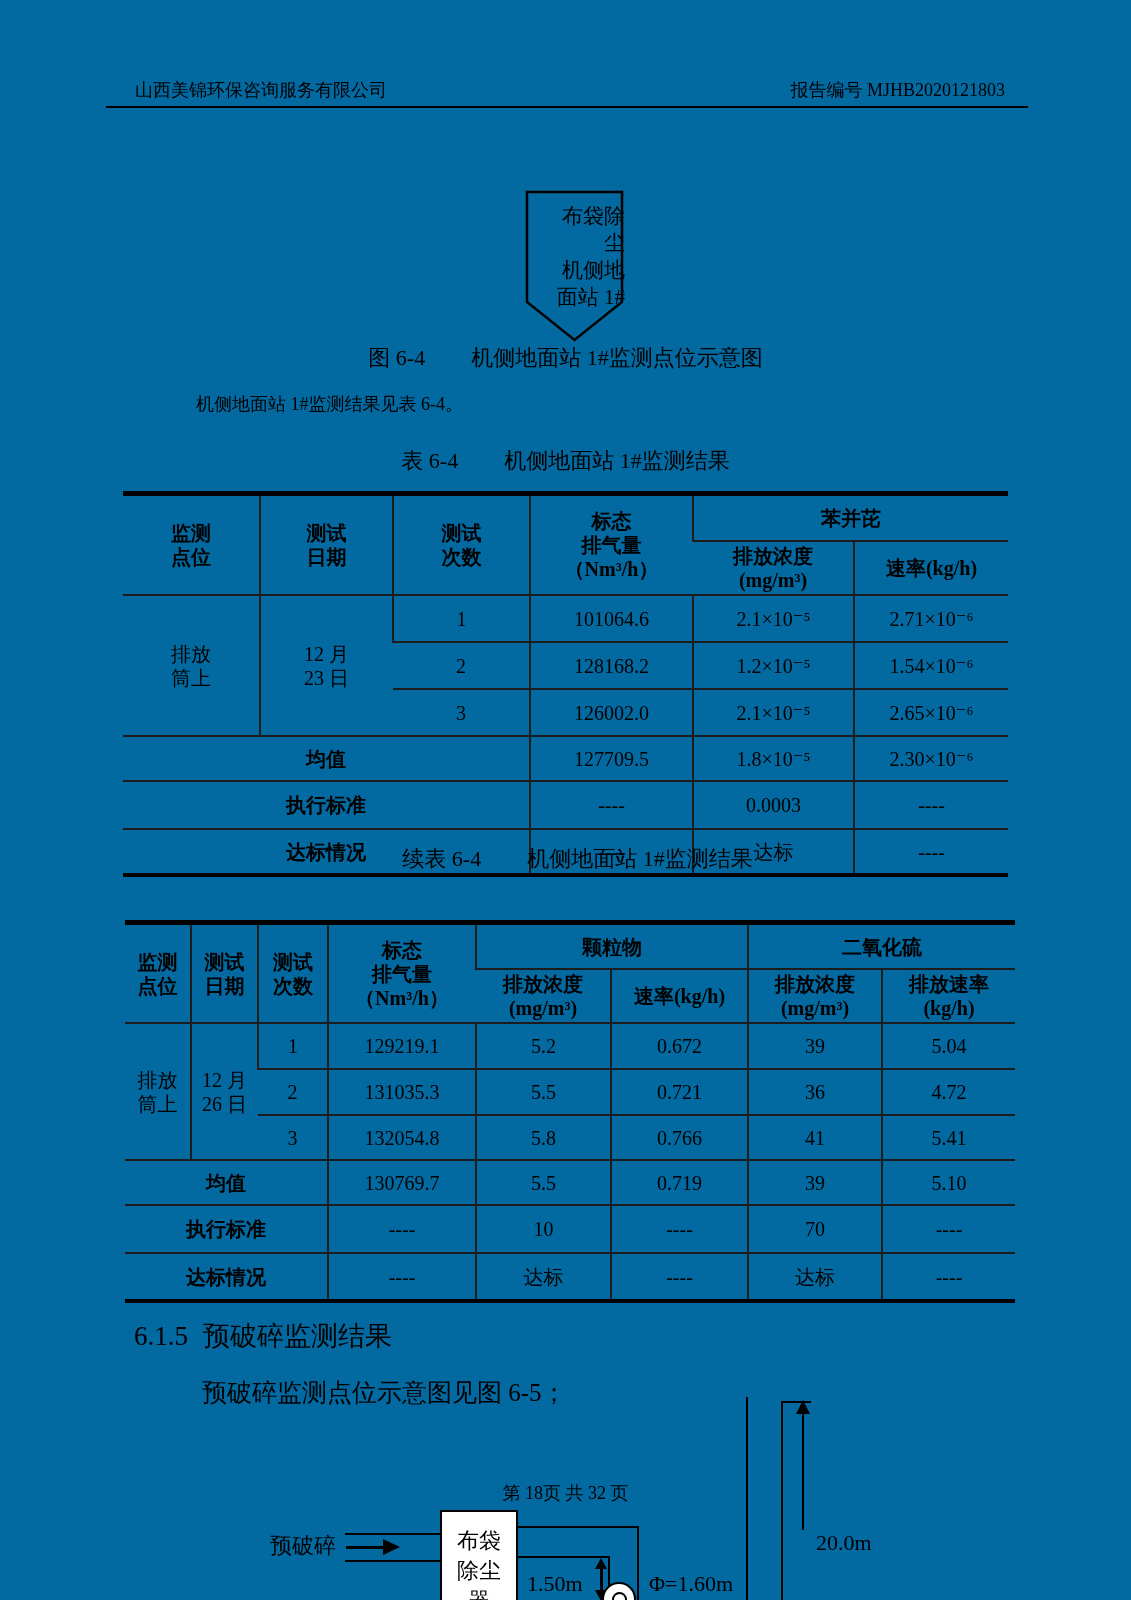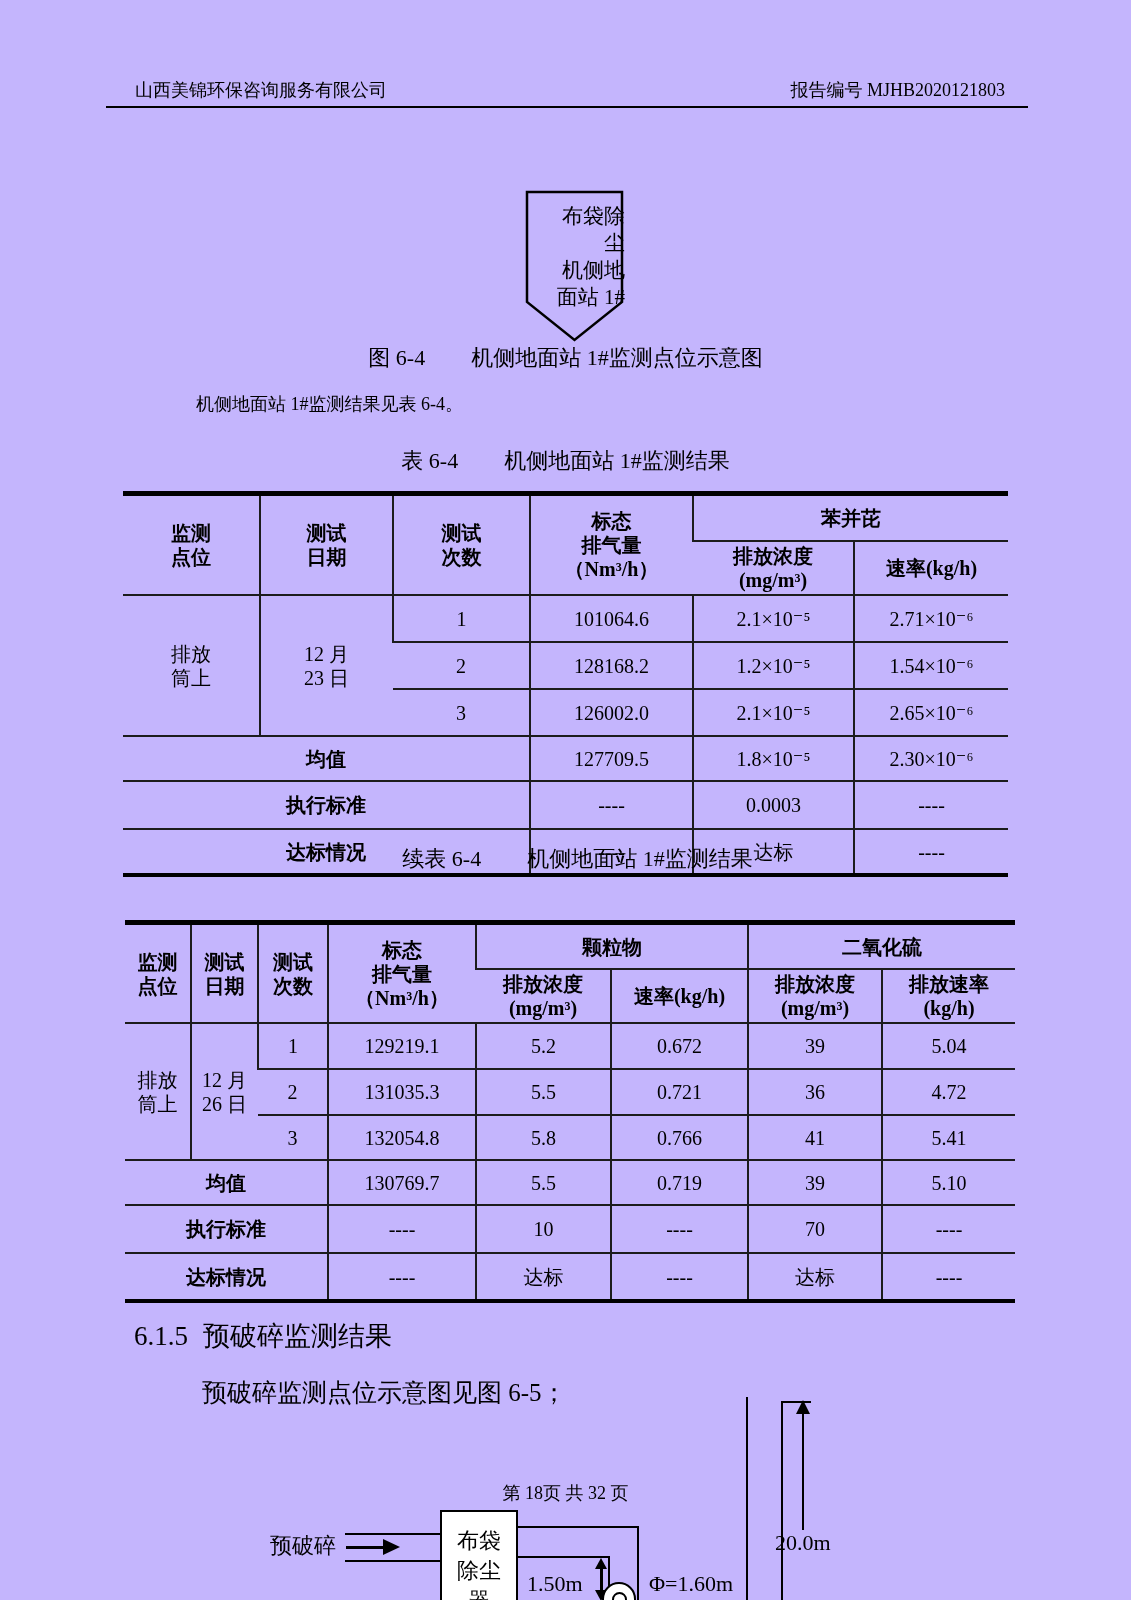--- a/index.html
+++ b/index.html
@@ -1,18 +1,18 @@
 <!DOCTYPE html>
 <html><head>
 <meta charset="utf-8">
 <style>
   html,body{margin:0;padding:0;background:#e8e8e8;}
   .page{
     position:relative;width:1131px;height:1600px;margin:0 auto;
-    background:#c4b5fd;overflow:hidden;
+    background:#0369a1;overflow:hidden;
     font-family:"Liberation Serif","DejaVu Serif",serif;color:#000;
   }
   
   .doc-header{position:absolute;left:135px;top:78px;width:870px;display:flex;
     justify-content:space-between;font-size:18px;}
   .header-rule{position:absolute;left:106px;top:106px;width:922px;height:2px;background:#000;}
   
   .fig-node{position:absolute;left:525px;top:190px;width:100px;height:154px;}
   .fig-node svg{position:absolute;left:0;top:0;}
   .fig-node-text{position:absolute;left:0;top:13px;width:100px;text-align:right;
@@ -252,16 +252,16 @@
 
     <div class="circ" style="left:602px;top:1582px;width:30px;height:30px;"></div>
     <div class="circ" style="left:612px;top:1592px;width:11px;height:11px;"></div>
     <span class="lab" style="left:649px;top:1571px;">Φ=1.60m</span>
 
     <div class="ln" style="left:746px;top:1397px;width:2px;height:203px;"></div>
     <div class="ln" style="left:781px;top:1401px;width:2px;height:199px;"></div>
     <div class="ln" style="left:781px;top:1401px;width:30px;height:2px;"></div>
     <div class="ln" style="left:802px;top:1412px;width:2px;height:118px;"></div>
     <div class="tri" style="left:796px;top:1400px;border-bottom:14px solid #000;border-left:7px solid transparent;border-right:7px solid transparent;"></div>
-    <span class="lab" style="left:775px;top:1530px;text-align:right;">20.0m</span>
+    <span class="lab" style="left:816px;top:1530px;text-align:right;">20.0m</span>
   </div>
 
 </div>
 
 </body></html>

